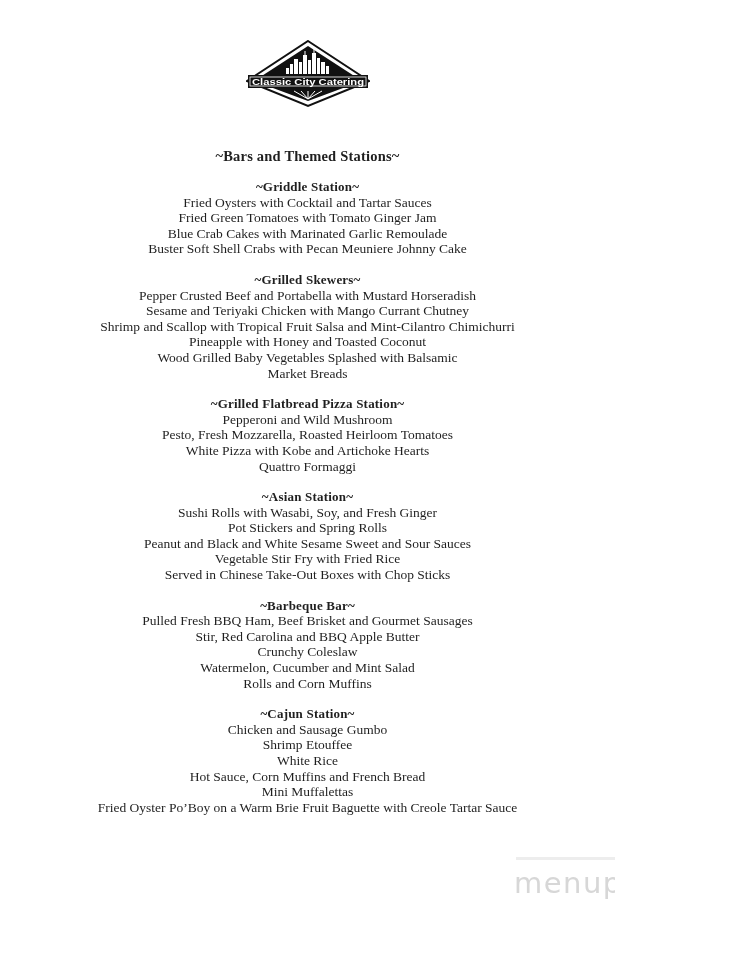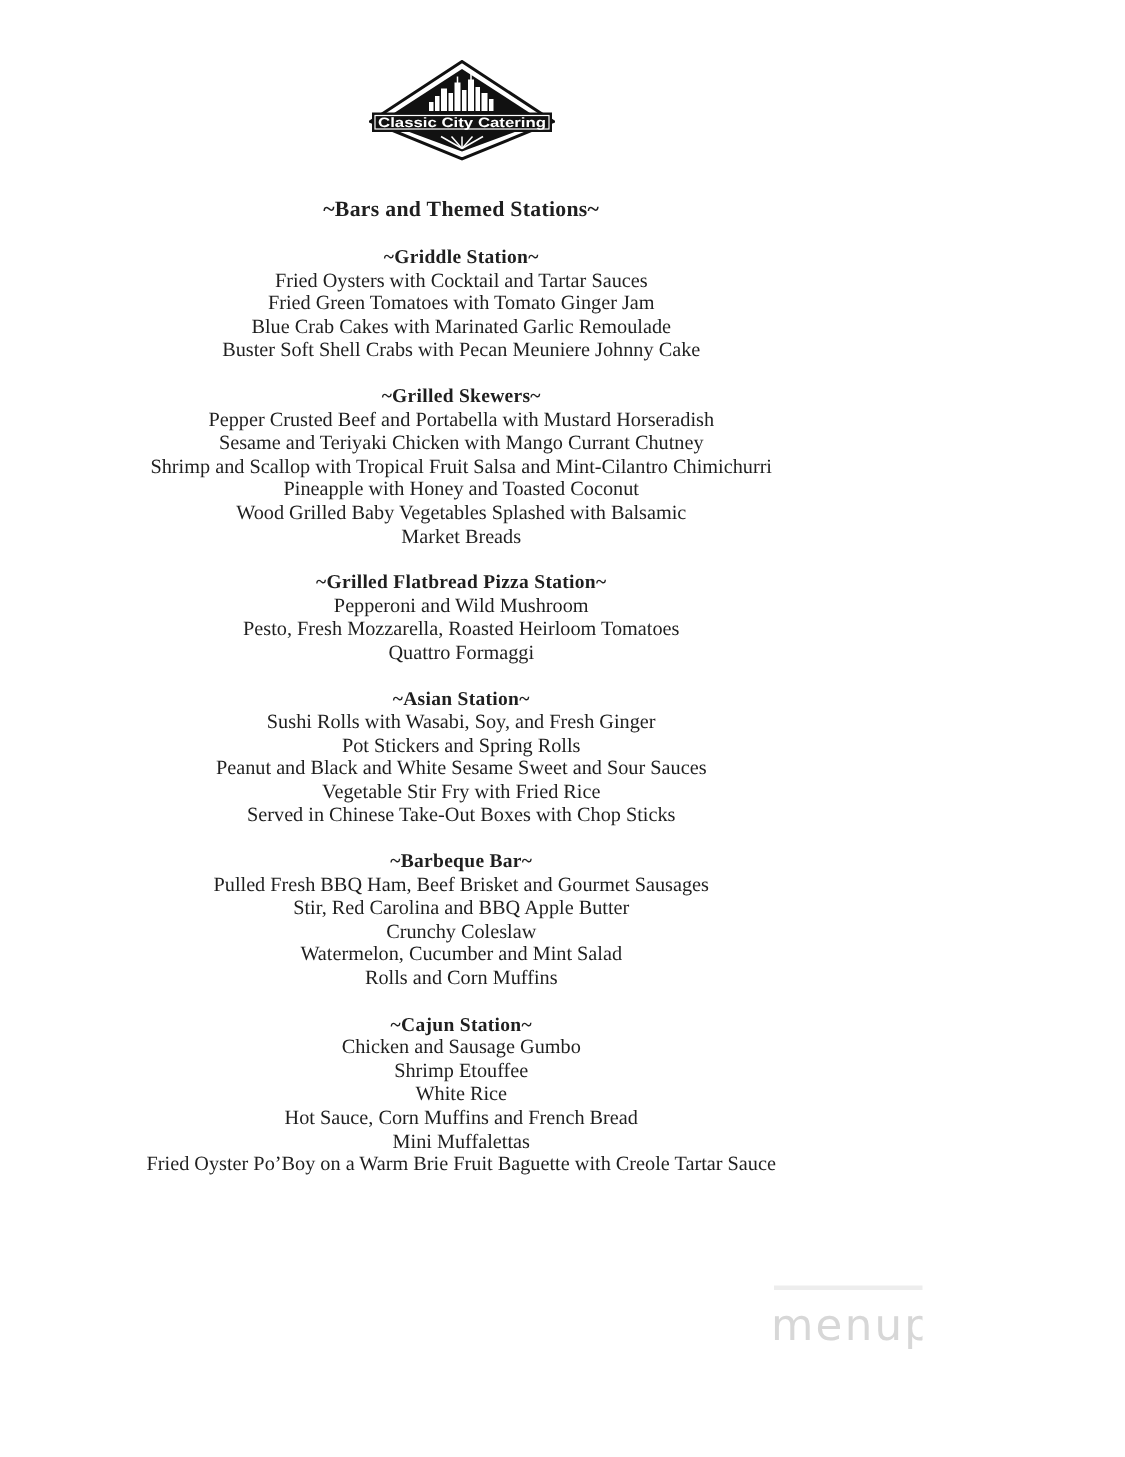--- a/index.html
+++ b/index.html
@@ -9,21 +9,21 @@
     height: 971px;
     background: #ffffff;
     overflow: hidden;
     font-family: "Liberation Serif", serif;
     color: #1f1f1f;
     text-align: center;
   }
   .logo-wrap { padding-top: 40px; }
   .logo-wrap svg { display: block; margin: 0 auto; }
   .main-title {
-    margin: 24px 0 0 0;
+    margin: 40px 0 0 0;
     font-size: 14.5px;
     font-weight: bold;
     line-height: 16px;
     letter-spacing: 0.2px;
   }
   .menu-section { margin-top: 15px; }
   .section-title {
     margin: 0;
     font-size: 13px;
     font-weight: bold;
@@ -112,20 +112,21 @@
     <div class="item">Shrimp and Scallop with Tropical Fruit Salsa and Mint-Cilantro Chimichurri</div>
     <div class="item">Pineapple with Honey and Toasted Coconut</div>
     <div class="item">Wood Grilled Baby Vegetables Splashed with Balsamic</div>
     <div class="item">Market Breads</div>
   </section>
 
   <section class="menu-section">
     <h2 class="section-title">~Grilled Flatbread Pizza Station~</h2>
     <div class="item">Pepperoni and Wild Mushroom</div>
     <div class="item">Pesto, Fresh Mozzarella, Roasted Heirloom Tomatoes</div>
+    <div class="item">White Pizza with Kobe and Artichoke Hearts</div>
     <div class="item">Quattro Formaggi</div>
   </section>
 
   <section class="menu-section">
     <h2 class="section-title">~Asian Station~</h2>
     <div class="item">Sushi Rolls with Wasabi, Soy, and Fresh Ginger</div>
     <div class="item">Pot Stickers and Spring Rolls</div>
     <div class="item">Peanut and Black and White Sesame Sweet and Sour Sauces</div>
     <div class="item">Vegetable Stir Fry with Fried Rice</div>
     <div class="item">Served in Chinese Take-Out Boxes with Chop Sticks</div>

